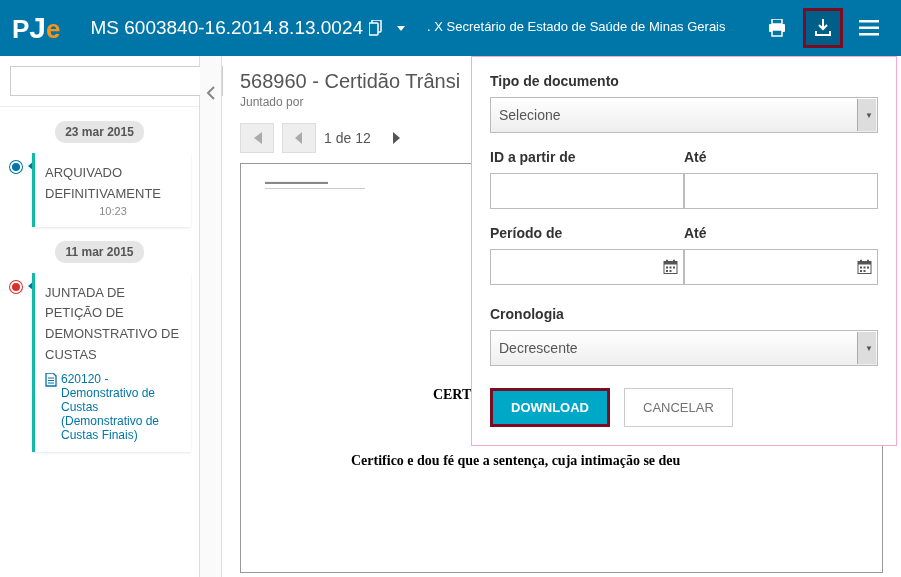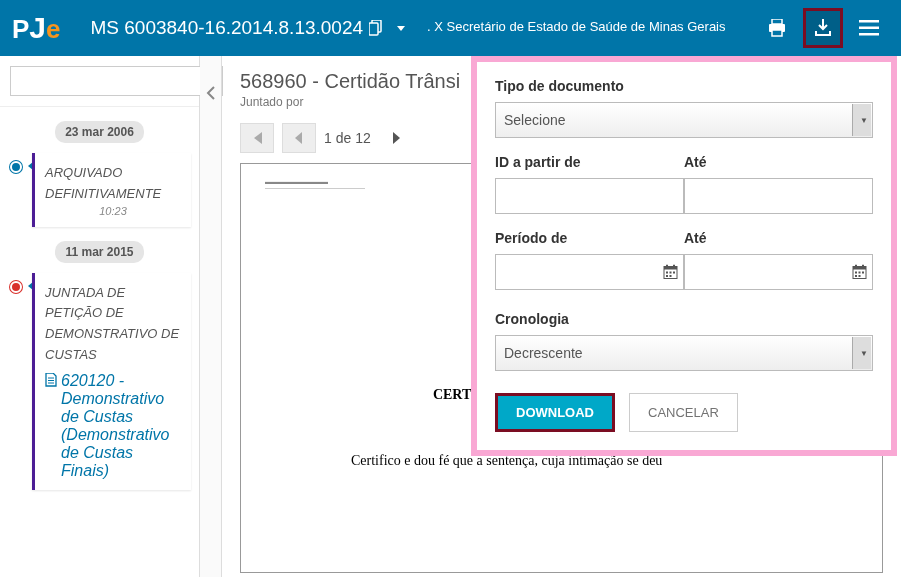--- a/index.html
+++ b/index.html
@@ -20,50 +20,50 @@
 .caret-btn { color: #fff; padding: 0 8px; cursor: pointer; }
 
 
 .main { display: flex; height: calc(100% - 56px); }
 .sidebar { width: 200px; border-right: 1px solid #ddd; display: flex; flex-direction: column; }
 .filter-bar { display: flex; align-items: center; padding: 10px; border-bottom: 1px solid #eee; gap: 6px; }
 .filter-input { flex: 1; height: 30px; border: 1px solid #ccc; padding: 0 6px; }
 .filter-btn { width: 34px; height: 30px; border: 1px solid #ccc; background: #f7f7f7; display: flex; align-items: center; justify-content: center; cursor: pointer; }
 .timeline { overflow-y: auto; flex: 1; padding-bottom: 20px; }
 .date-pill { background: #e5e5e5; color: #555; font-size: 12px; padding: 4px 10px; border-radius: 10px; margin: 14px auto 10px; display: table; font-weight: bold; }
-.event { position: relative; margin: 0 8px 0 32px; border-left: 3px solid #4c1d95; padding: 10px 10px 10px 10px; font-size: 13px; color: #555; box-shadow: 0 1px 2px rgba(0,0,0,0.1); background: #fff; font-style: italic; }
+.event { position: relative; margin: 0 8px 0 32px; border-left: 3px solid #14b8a6; padding: 10px 10px 10px 10px; font-size: 13px; color: #555; box-shadow: 0 1px 2px rgba(0,0,0,0.1); background: #fff; }
 .event .time { text-align: center; font-size: 11px; color: #888; }
 .marker-blue { position: absolute; left: 10px; margin-top: 8px; width: 12px; height: 12px; background: #0075a8; border-radius: 50%; border: 2px solid #fff; box-shadow: 0 0 0 1px #0075a8; }
 .marker-arrow-blue { position: absolute; left: 28px; margin-top: 4px; width: 0; height: 0; border-top: 9px solid transparent; border-bottom: 9px solid transparent; border-right: 11px solid #0075a8; }
 .marker-red { position: absolute; left: 10px; margin-top: 8px; width: 12px; height: 12px; background: #d9302c; border-radius: 50%; border: 2px solid #fff; box-shadow: 0 0 0 1px #d9302c; }
 .marker-arrow-blue2 { position: absolute; left: 28px; margin-top: 4px; width: 0; height: 0; border-top: 9px solid transparent; border-bottom: 9px solid transparent; border-right: 11px solid #0075a8; }
-.doc-link { color: #0075a8; font-size: 16px; display: flex; align-items: flex-start; gap: 4px; margin-top: 6px; }
+.doc-link { color: #0075a8; font-size: 12px; display: flex; align-items: flex-start; gap: 4px; margin-top: 6px; }
 .doc-link .icn { flex-shrink: 0; margin-top: 1px; }
 
 
 .collapse { width: 22px; border-right: 1px solid #ddd; display: flex; align-items: flex-start; justify-content: center; padding-top: 30px; cursor: pointer; color: #888; background: #fafafa; }
 
 
 .content { flex: 1; position: relative; padding: 14px 18px; overflow: hidden; }
 .doc-title { font-size: 20px; color: #555; font-weight: 400; }
 .doc-sub { font-size: 12px; color: #777; margin-top: 2px; }
 .pager { display: flex; align-items: center; gap: 8px; margin-top: 14px; }
 .pager-btn { width: 34px; height: 30px; background: #eee; border: 1px solid #ddd; display: flex; align-items: center; justify-content: center; color: #888; cursor: pointer; }
 .pager-info { font-size: 14px; color: #555; }
 .doc-page { margin-top: 10px; border: 1px solid #999; height: 410px; padding: 20px 30px; font-family: 'Times New Roman', serif; color: #000; position: relative; overflow: hidden; }
 .doc-page .h1 { text-align: center; font-weight: bold; font-size: 15px; margin-top: 50px; }
 .doc-page .h2 { text-align: center; font-size: 14px; margin-top: 10px; }
 .doc-page .h3 { text-align: center; font-size: 14px; margin-top: 12px; }
 .doc-page .h4 { text-align: center; font-size: 14px; margin-top: 6px; }
 .doc-page .cert { text-align: center; font-weight: bold; font-size: 14px; margin-top: 60px; }
-.doc-page .body { font-size: 14px; margin-top: 50px; text-align: justify; text-indent: 80px; }
+.doc-page .body { font-size: 14px; margin-top: 50px; text-align: justify; text-indent: 80px; font-weight: bold; }
 .small-logo { position: absolute; left: 24px; top: 14px; font-size: 7px; color: #888; border-bottom: 1px solid #ccc; padding-bottom: 2px; width: 100px; }
 
 
-.panel { position: absolute; right: 4px; top: 56px; width: 426px; background: #fff; border: 6px solid #f9a8d4; padding: 16px 18px 18px; z-index: 50; }
+.panel { position: absolute; right: 4px; top: 56px; width: 426px; background: #fff; border: 1px solid #f9a8d4; padding: 16px 18px 18px; z-index: 50; }
 .panel label { font-size: 14px; color: #333; font-weight: bold; display: block; margin-bottom: 8px; }
 .panel .row { display: flex; margin-top: 16px; }
 .panel .col { flex: 1; }
 .panel select, .panel input[type=text] { width: 100%; height: 36px; border: 1px solid #bbb; padding: 0 8px; font-size: 14px; color: #555; background: #fff; }
 .panel select { appearance: none; background: linear-gradient(#fff,#eee); }
 .select-wrap { position: relative; }
 .select-wrap::after { content: ""; position: absolute; right: 2px; top: 2px; bottom: 2px; width: 18px; background: #ddd; border-left: 1px solid #aaa; pointer-events: none; }
 .select-wrap::before { content: "▼"; position: absolute; right: 5px; top: 50%; transform: translateY(-50%); font-size: 8px; color: #555; z-index: 2; pointer-events: none; }
 .date-wrap { position: relative; }
 .date-wrap .cal { position: absolute; right: 6px; top: 50%; transform: translateY(-50%); color: #555; font-size: 14px; pointer-events: none; }
@@ -127,21 +127,21 @@
   <div class="sidebar">
     <div class="filter-bar">
       <input class="filter-input" type="text" style="">
       <div class="filter-btn">
         <svg width="14" height="12" viewBox="0 0 14 12">
             <path d="M0 0 H14 L9 6 V12 L5 10 V6 Z" fill="#888"></path>
           </svg>
       </div>
     </div>
     <div class="timeline">
-      <div class="date-pill">23 mar 2006</div>
+      <div class="date-pill">23 mar 2015</div>
       <div style="position:relative">
         <span class="marker-blue"></span>
         <span class="marker-arrow-blue"></span>
         <div class="event">
           <div style="line-height:1.6">ARQUIVADO DEFINITIVAMENTE</div>
           <div class="time">10:23</div>
         </div>
       </div>
 
       <div class="date-pill">11 mar 2015</div>

